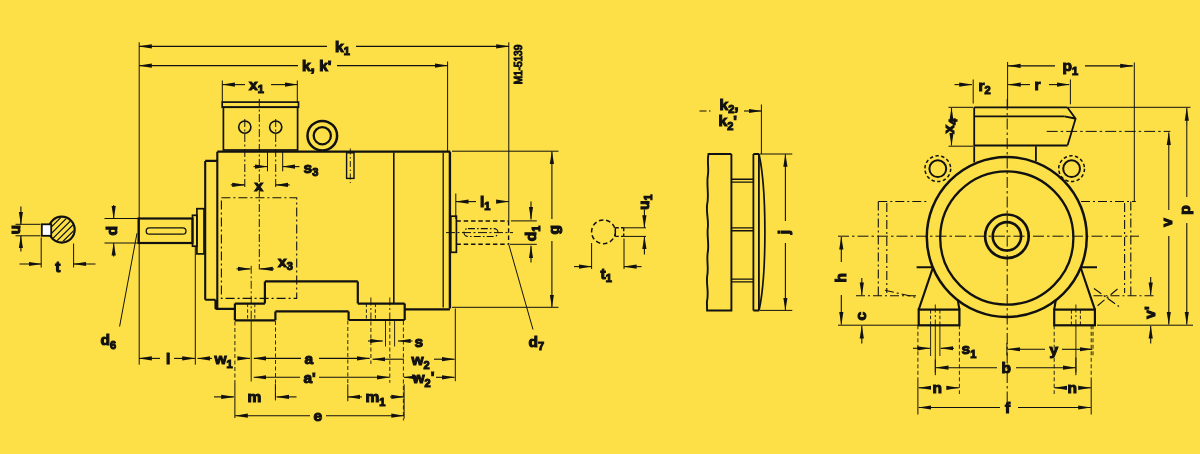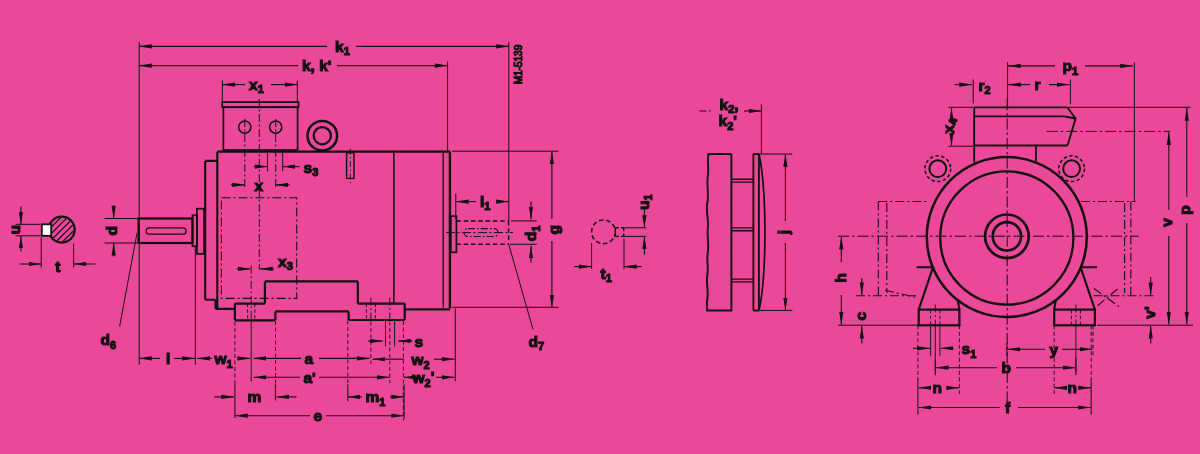--- a/index.html
+++ b/index.html
@@ -1,16 +1,16 @@
 <!DOCTYPE html>
 <html><head>
 <meta charset="utf-8">
 <style>
 html,body{margin:0;padding:0;background:#fff;}
-#page{width:1200px;height:454px;position:relative;background:#ec4899;font-family:"Liberation Sans",sans-serif;}
+#page{width:1200px;height:454px;position:relative;background:#fde047;font-family:"Liberation Sans",sans-serif;}
 text{font-family:"Liberation Sans",sans-serif;font-weight:bold;fill:#111;}
 </style>
 </head>
 <body>
 <div id="page">
 <svg width="1200" height="454" viewBox="0 0 1200 454">
 <defs>
 <marker id="ar" viewBox="0 0 13 5" refX="12.6" refY="2.5" markerWidth="13" markerHeight="5" markerUnits="userSpaceOnUse" orient="auto">
           <path d="M13,2.5 L0,0.4 L0,4.6 Z" fill="#111"></path>
         </marker>

